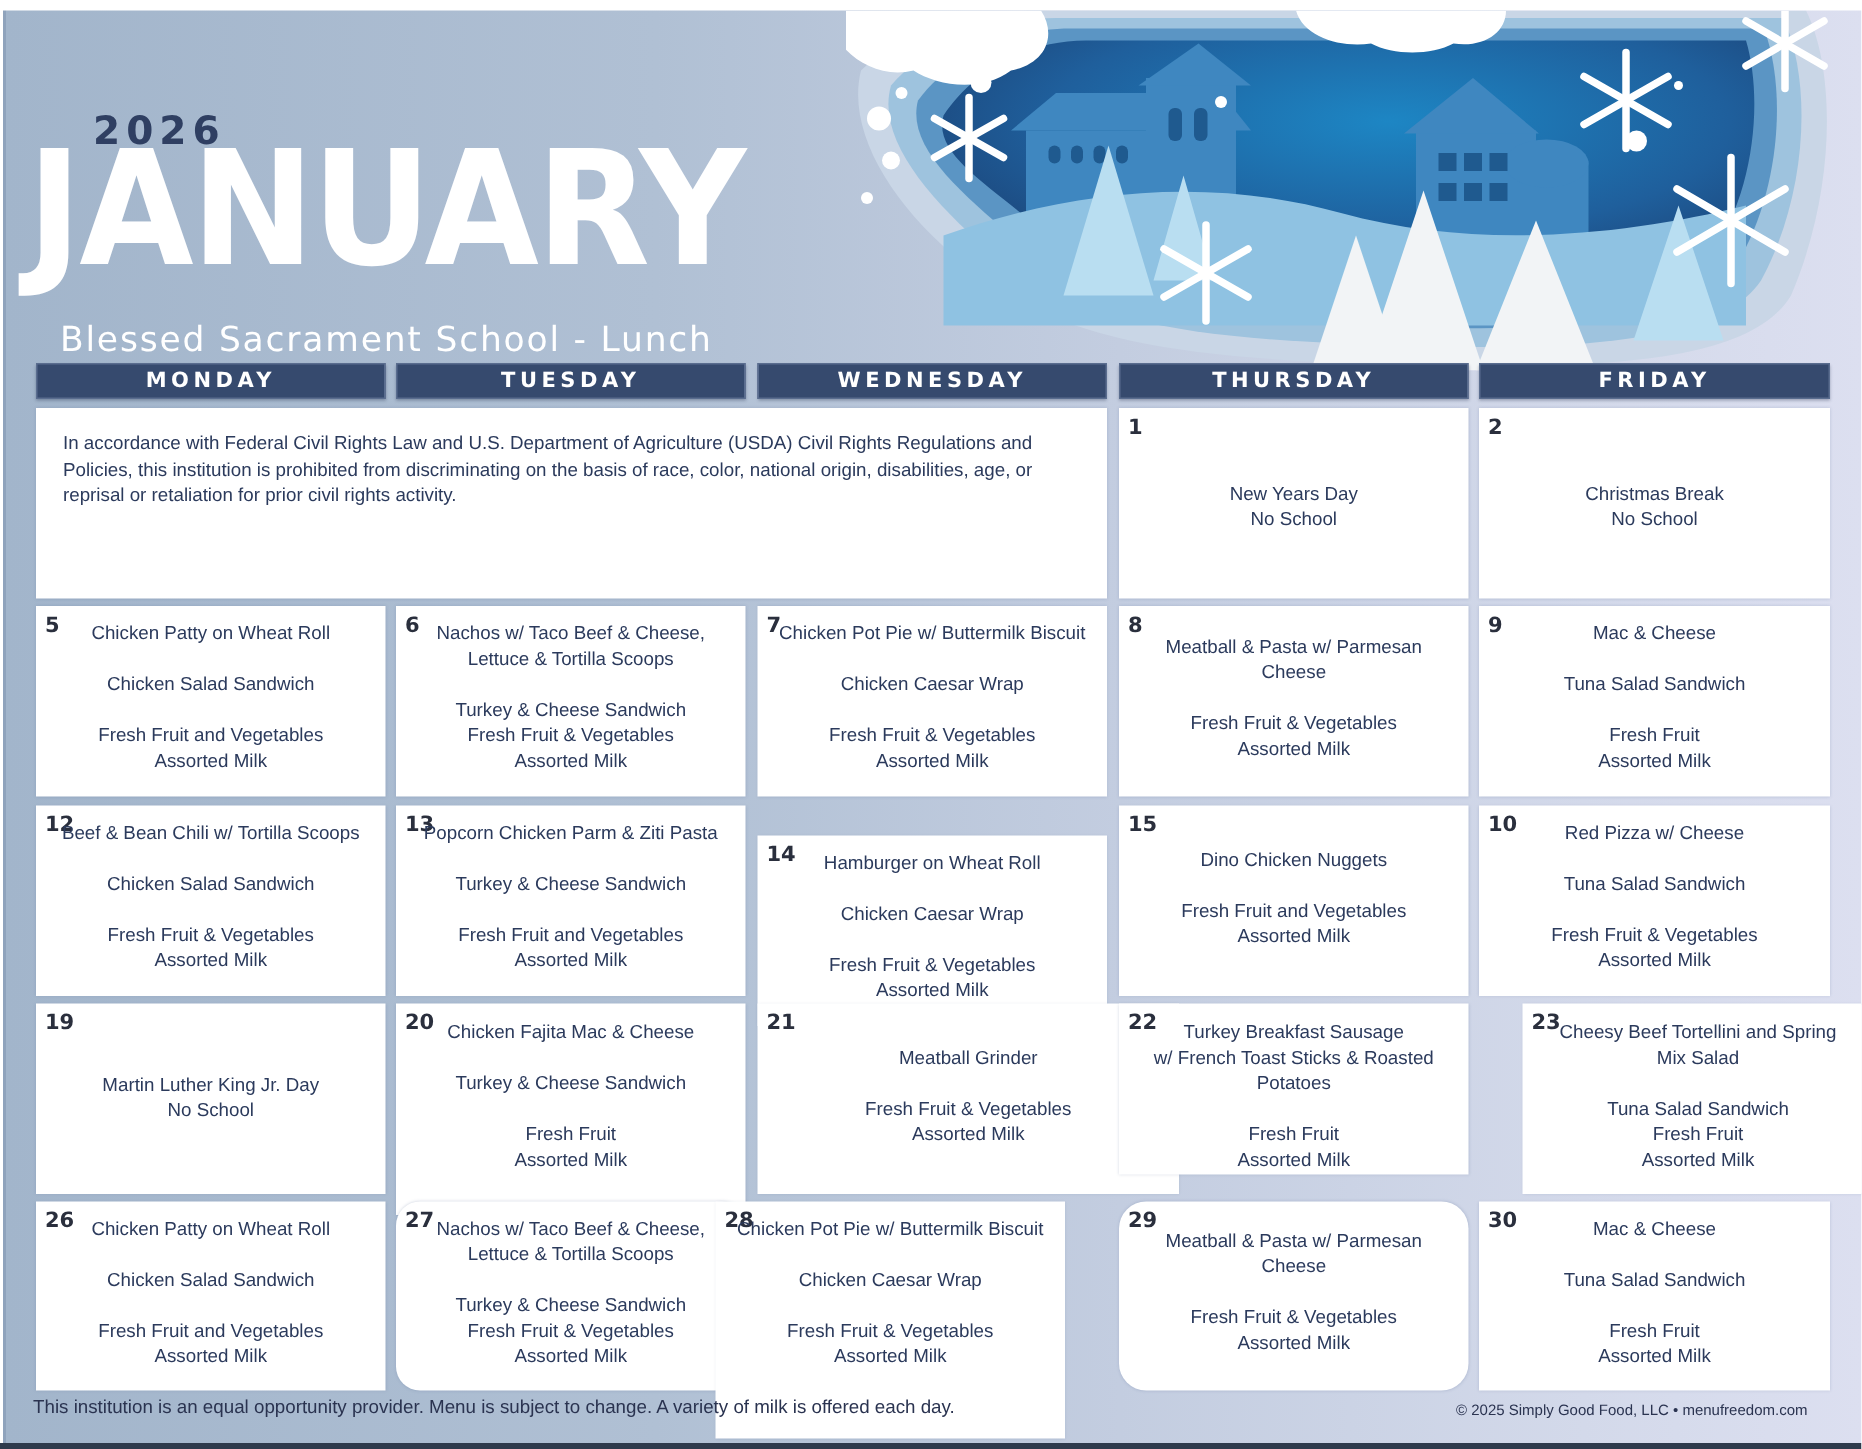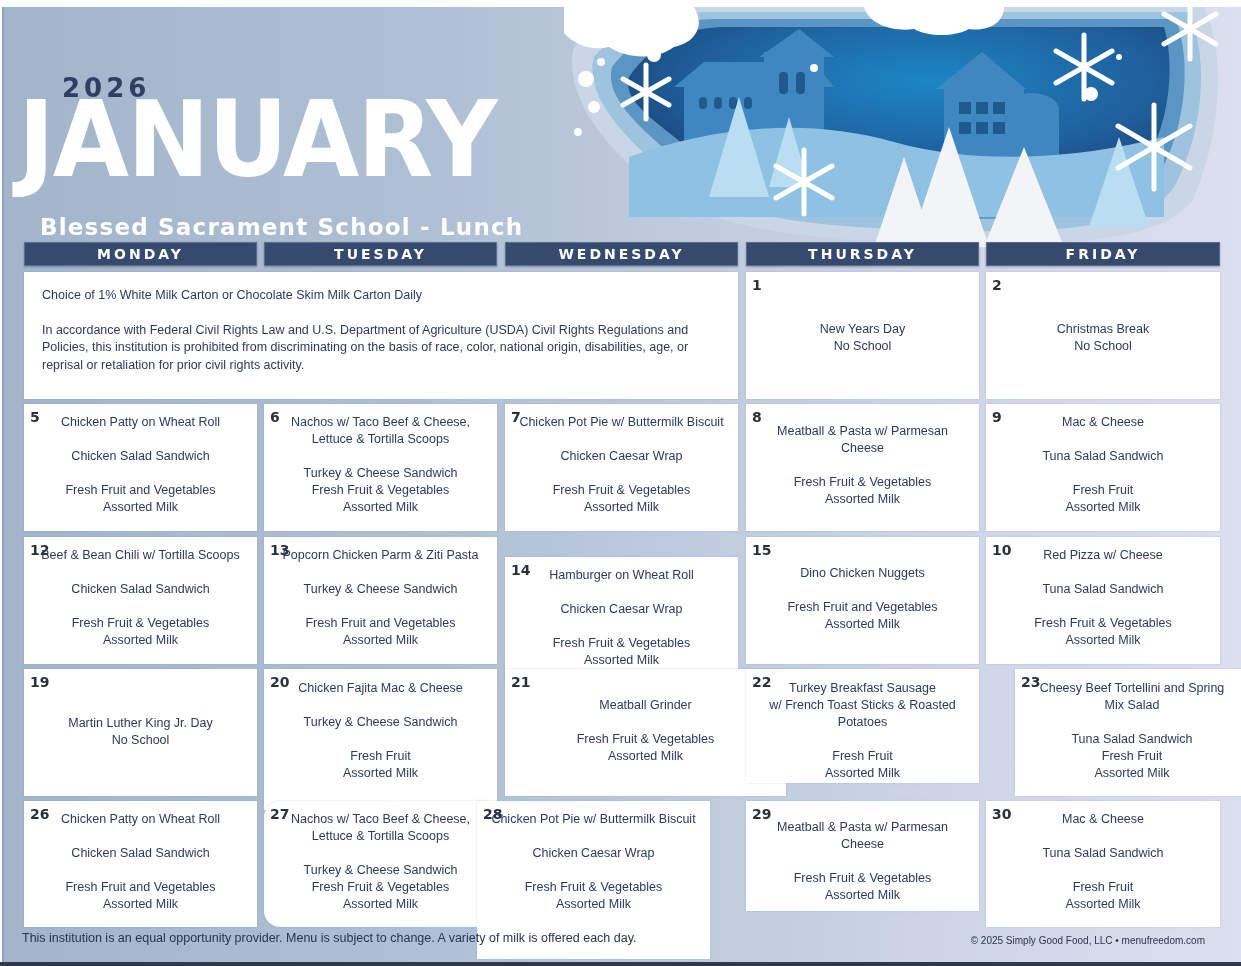--- a/index.html
+++ b/index.html
@@ -24,21 +24,21 @@
     letter-spacing: 4px; color: #2f3f62; margin-left: 36px;
   }
   .month {
     position: absolute; left: 14px; top: 80px;
     font-family: "DejaVu Sans", sans-serif; font-weight: bold; font-size: 106px;
     line-height: 1; color: #ffffff; letter-spacing: -2px;
     transform: scaleX(0.93); transform-origin: left top;
   }
   .school {
     position: absolute; left: 36px; top: 207px;
-    font-family: "DejaVu Sans", sans-serif; font-weight: bold; font-size: 23px;
+    font-family: "DejaVu Sans", sans-serif; font-weight: normal; font-size: 23px;
     color: #ffffff; letter-spacing: 1.2px;
   }
 
   .day-header {
     position: absolute; top: 242px; height: 24px;
     background: #364a6e; border: 1px solid #5a6d8f;
     color: #ffffff; font-family: "DejaVu Sans", sans-serif; font-weight: bold;
     font-size: 14px; letter-spacing: 3px; text-align: center; line-height: 22px;
     box-shadow: 0 1px 2px rgba(30,40,70,0.35);
   }
@@ -176,21 +176,20 @@
   <div class="school">Blessed Sacrament School - Lunch</div>
 </div>
 
 <div class="day-header" style="left:24px;width:233px;">MONDAY</div>
 <div class="day-header" style="left:264px;width:233px;">TUESDAY</div>
 <div class="day-header" style="left:505px;width:233px;">WEDNESDAY</div>
 <div class="day-header" style="left:746px;width:233px;">THURSDAY</div>
 <div class="day-header" style="left:986px;width:234px;">FRIDAY</div>
 
 <div class="notice">
-  <p>Choice of 1% White Milk Carton or Chocolate Skim Milk Carton Daily</p>
   <p>In accordance with Federal Civil Rights Law and U.S. Department of Agriculture (USDA) Civil Rights Regulations and Policies, this institution is prohibited from discriminating on the basis of race, color, national origin, disabilities, age, or reprisal or retaliation for prior civil rights activity.</p>
 </div>
 
 <div class="cell" style="left:746px;top:272px;width:233px;height:127px;">
     <span class="num">1</span>
     <div class="lines" style="top: 49px;">
       <span class="line">New Years Day</span>
       <span class="line">No School</span>
     </div>
   </div>
@@ -387,21 +386,21 @@
     <span class="num">28</span>
     <div class="lines" style="top: 10px;">
       <span class="line">Chicken Pot Pie w/ Buttermilk Biscuit</span>
       <span class="line"></span>
       <span class="line">Chicken Caesar Wrap</span>
       <span class="line"></span>
       <span class="line">Fresh Fruit &amp; Vegetables</span>
       <span class="line">Assorted Milk</span>
     </div>
   </div>
-<div class="cell" style="left:746px;top:801px;width:233px;height:110px;">
+<div class="cell" style="left:746px;top:801px;width:233px;height:126px;border-radius:18px;">
     <span class="num">29</span>
     <div class="lines" style="top: 18px;">
       <span class="line">Meatball &amp; Pasta w/ Parmesan</span>
       <span class="line">Cheese</span>
       <span class="line"></span>
       <span class="line">Fresh Fruit &amp; Vegetables</span>
       <span class="line">Assorted Milk</span>
     </div>
   </div>
 <div class="cell" style="left:986px;top:801px;width:234px;height:126px;">

